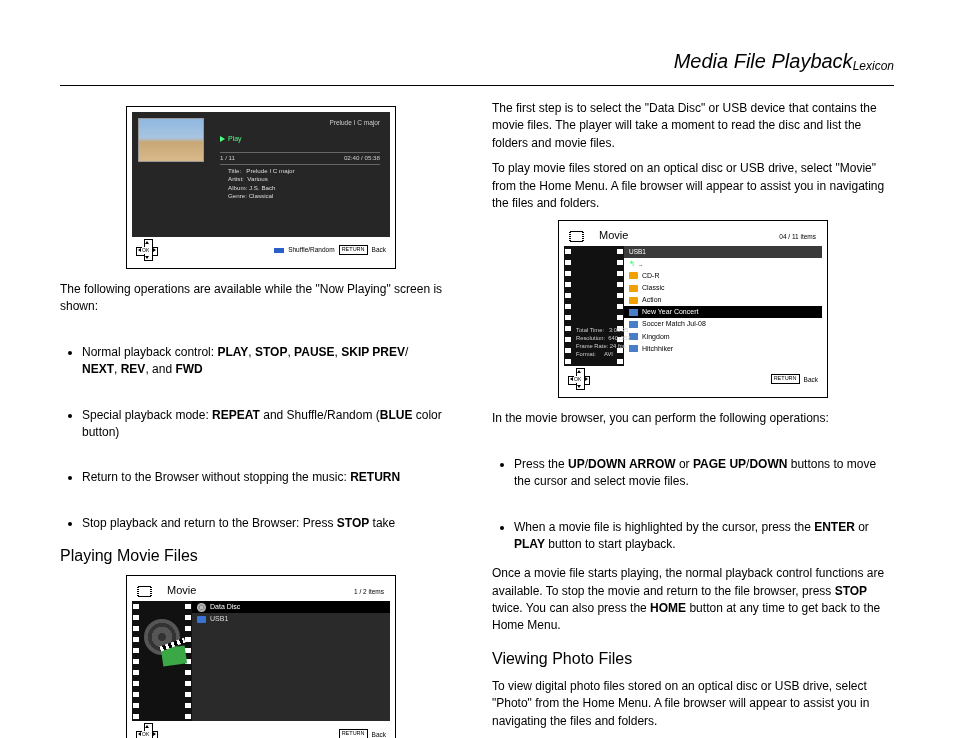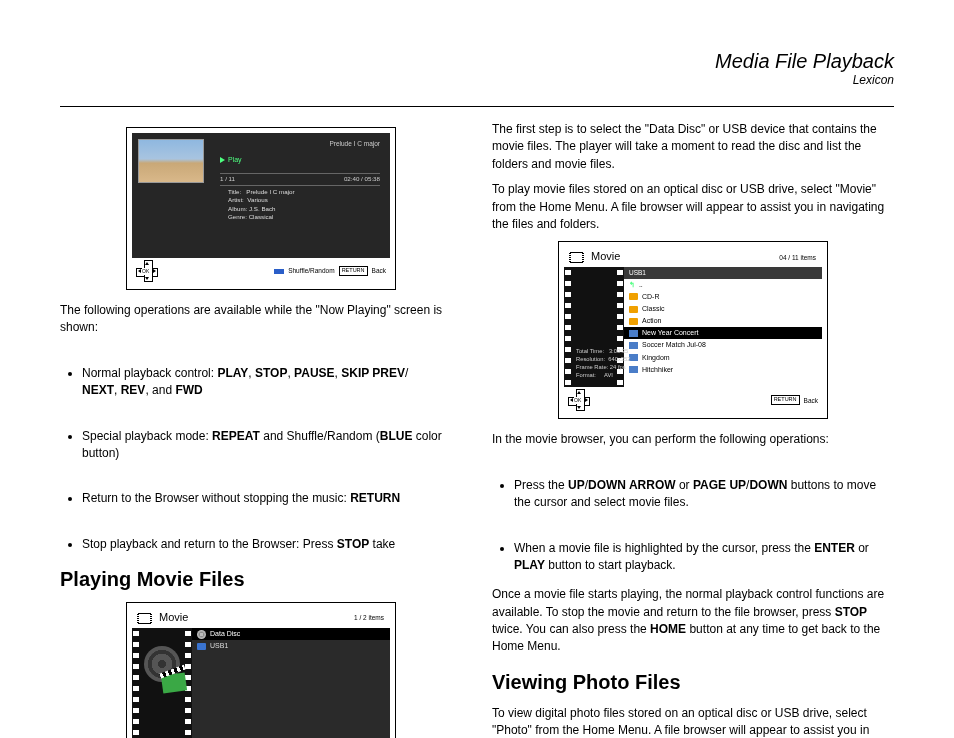--- a/index.html
+++ b/index.html
@@ -15,23 +15,22 @@
   .page {
     padding: 50px 60px 30px 60px;
     box-sizing: border-box;
     width: 954px;
   }
   .header {
     display: flex;
     justify-content: flex-end;
     align-items: flex-end;
     border-bottom: 1px solid #000;
-    padding-bottom: 19px;
+    padding-bottom: 12px;
     margin-bottom: 14px;
-    flex-direction: column;
   }
   .header-title {
     font-size: 20px;
     font-style: italic;
     font-weight: 400;
   }
   .header-brand {
     font-size: 12px;
     font-style: italic;
   }
@@ -49,22 +48,22 @@
   }
   ul {
     margin: 4px 0 12px 0;
     padding-left: 22px;
   }
   li {
     margin-bottom: 4px;
     margin-top: 28px;
   }
   h2 {
-    font-size: 20px;
-    font-weight: bold;
+    font-size: 16px;
+    font-weight: normal;
     margin: 12px 0 8px 0;
   }
   .b { font-weight: bold; }
   .screenshot {
     border: 1px solid #000;
     margin: 6px auto 12px auto;
     background: #fff;
     font-size: 7px;
     position: relative;
     box-sizing: border-box;
@@ -125,21 +124,21 @@
   .nav-cross .tlf { left:2px; top:9px; border-top:2.5px solid transparent; border-bottom:2.5px solid transparent; border-right:3px solid #000;}
   .nav-cross .trt { right:2px; top:9px; border-top:2.5px solid transparent; border-bottom:2.5px solid transparent; border-left:3px solid #000;}
   .foot-right { display:flex; align-items:center; gap:4px;}
   .blue-dot { width:10px; height:5px; background:#2a5ec8; }
   .ret-box { border:0.5px solid #000; padding:0 2px; font-size:5.5px;}
   .movie-head {
     display:flex; align-items:center; justify-content:space-between;
     padding: 2px 6px;
     font-size: 11px;
   }
-  .movie-head .lbl { display:flex; align-items:center; gap:8px; font-size:11px;}
+  .movie-head .lbl { display:flex; align-items:center; gap:16px; font-size:11px;}
   .film-icon { width:11px; height:9px; border:1px solid #000; position:relative;}
   .film-icon:before, .film-icon:after { content:""; position:absolute; top:0; bottom:0; width:2px; background: repeating-linear-gradient(#000 0 1px, #fff 1px 2px);}
   .film-icon:before { left:-2px;} .film-icon:after { right:-2px;}
   .movie-head .count { font-size:6.5px;}
   .movie-body { flex:1; display:flex; }
   .film-strip { width:60px; position:relative; background:#111;}
   .film-strip .holes-l, .film-strip .holes-r { position:absolute; top:0; bottom:0; width:6px; background: repeating-linear-gradient(#111 0 3px, #fff 3px 8px, #111 8px 11px);}
   .film-strip .holes-l { left:1px;} .film-strip .holes-r { right:1px;}
   .file-list { flex:1; background:#fff; color:#000; font-size:7px;}
   .list-hdr { background:#3a3a3a; color:#fff; padding:1px 5px; font-size:6.5px; display:flex; justify-content:space-between;}

